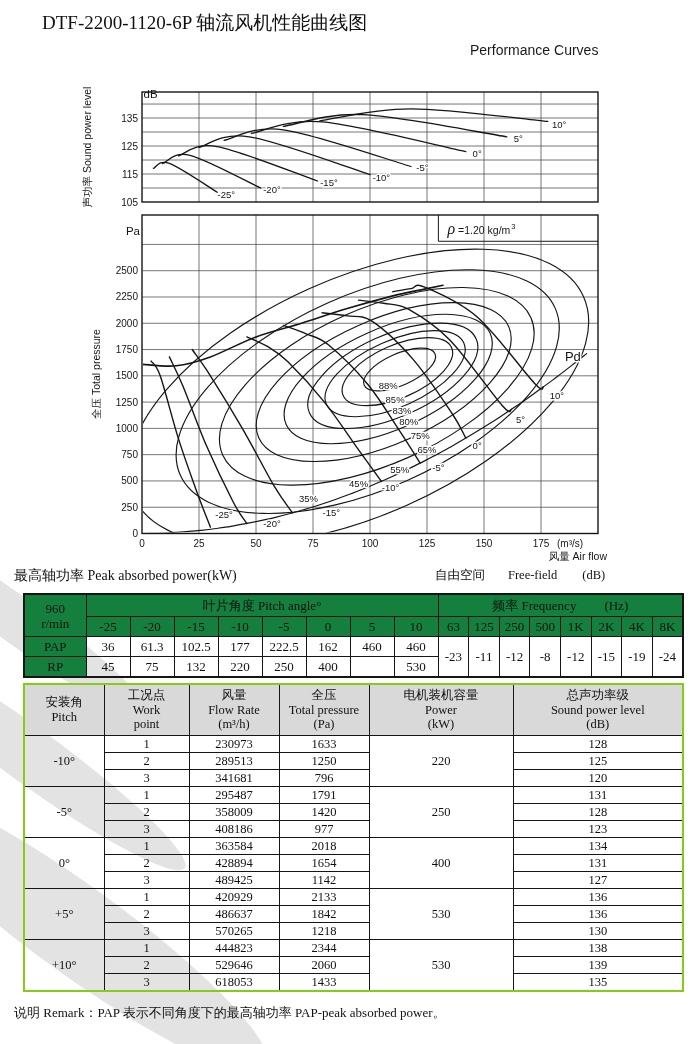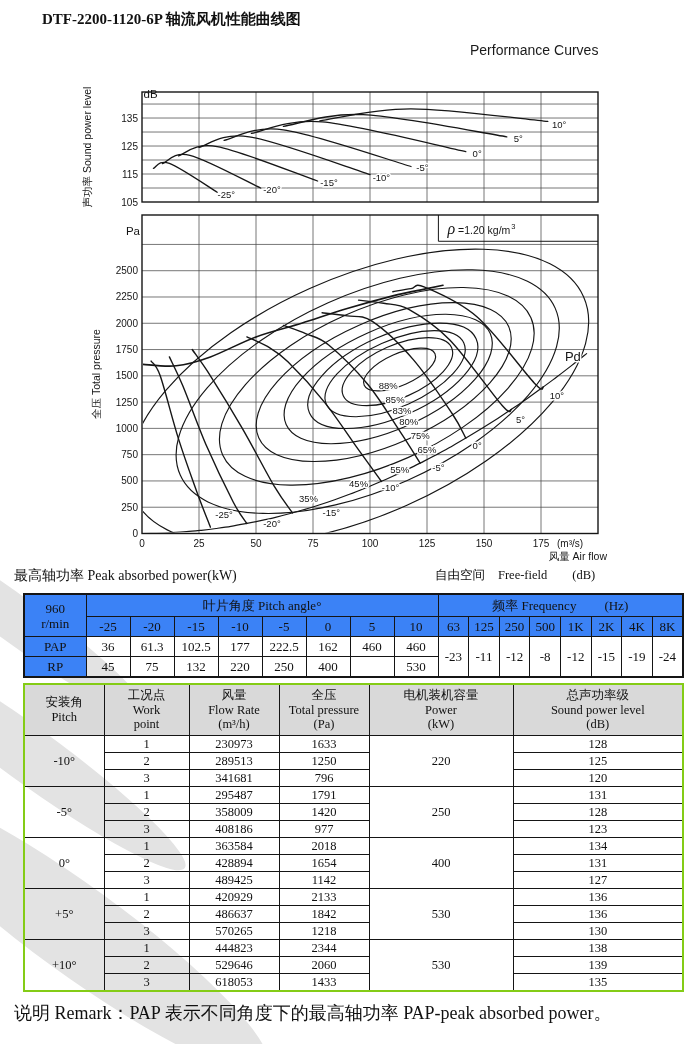--- a/index.html
+++ b/index.html
@@ -3,41 +3,41 @@
 <meta charset="utf-8">
 <style>
   html,body{margin:0;padding:0}
   body{width:700px;height:1044px;position:relative;background:#fff;overflow:hidden;
        font-family:"Liberation Serif","DejaVu Serif",serif;color:#111}
   .wm{position:absolute;background:#e3e3e3;border-radius:50%;z-index:0}
   #wm1{left:-150px;top:596px;width:330px;height:46px;transform:rotate(36deg)}
   #wm2{left:-168px;top:726px;width:390px;height:55px;transform:rotate(36deg)}
   #wm3{left:-158px;top:886px;width:470px;height:88px;transform:rotate(36deg)}
   .layer{position:absolute;z-index:1}
-  .title{left:42px;top:10px;font-size:15px;font-weight:bold;white-space:nowrap}
+  .title{left:42px;top:10px;font-size:19px;font-weight:normal;white-space:nowrap}
   .subtitle{left:470px;top:42px;font-family:"Liberation Sans","DejaVu Sans",sans-serif;
             font-size:14px;color:#1a1a1a;white-space:nowrap}
   #charts-svg{position:absolute;left:0;top:80px;z-index:1}
   .peak-label{left:14px;top:567px;font-size:14px;white-space:nowrap}
   .free-label{left:435px;top:567px;font-size:12.5px;white-space:nowrap}
-  .free-label .g1{margin-left:13px}
+  .free-label .g1{margin-left:23px}
   .free-label .g2{margin-left:25px}
   table{border-collapse:collapse;table-layout:fixed;text-align:center;z-index:1;position:absolute;background:transparent}
   td{border:1px solid #151515;padding:0;overflow:hidden}
   .t1{left:23px;top:593px;width:659px;font-size:13px;border:2px solid #151515}
   .t1 td{line-height:19px;height:19px}
   .t1 tr.hr1 td{height:21px;line-height:20px}
   .t1 .speed div{line-height:15px;font-size:13px}
   .t1 .hz{margin-left:28px}
-  .gray{background:#3b82f6}
+  .gray{background:#15803d}
   .t2{left:23px;top:683px;width:659px;font-size:12.5px;border:2px solid #84cc16}
   .t2 td{height:16px;line-height:16px}
   .t2 td.hd{background:#d9d9d9;height:auto;padding:3px 0}
   .t2 td.hd div{line-height:14.5px;font-size:12.5px}
-  .remark{left:14px;top:1005px;font-size:18px;line-height:16px;white-space:nowrap}
+  .remark{left:14px;top:1005px;font-size:13px;line-height:16px;white-space:nowrap}
   .remark .l2{display:block;padding-left:86px}
 </style>
 </head>
 <body>
 
 <div class="wm" id="wm1"></div>
 <div class="wm" id="wm2"></div>
 <div class="wm" id="wm3"></div>
 
 <div class="layer title">DTF-2200-1120-6P 轴流风机性能曲线图</div>

